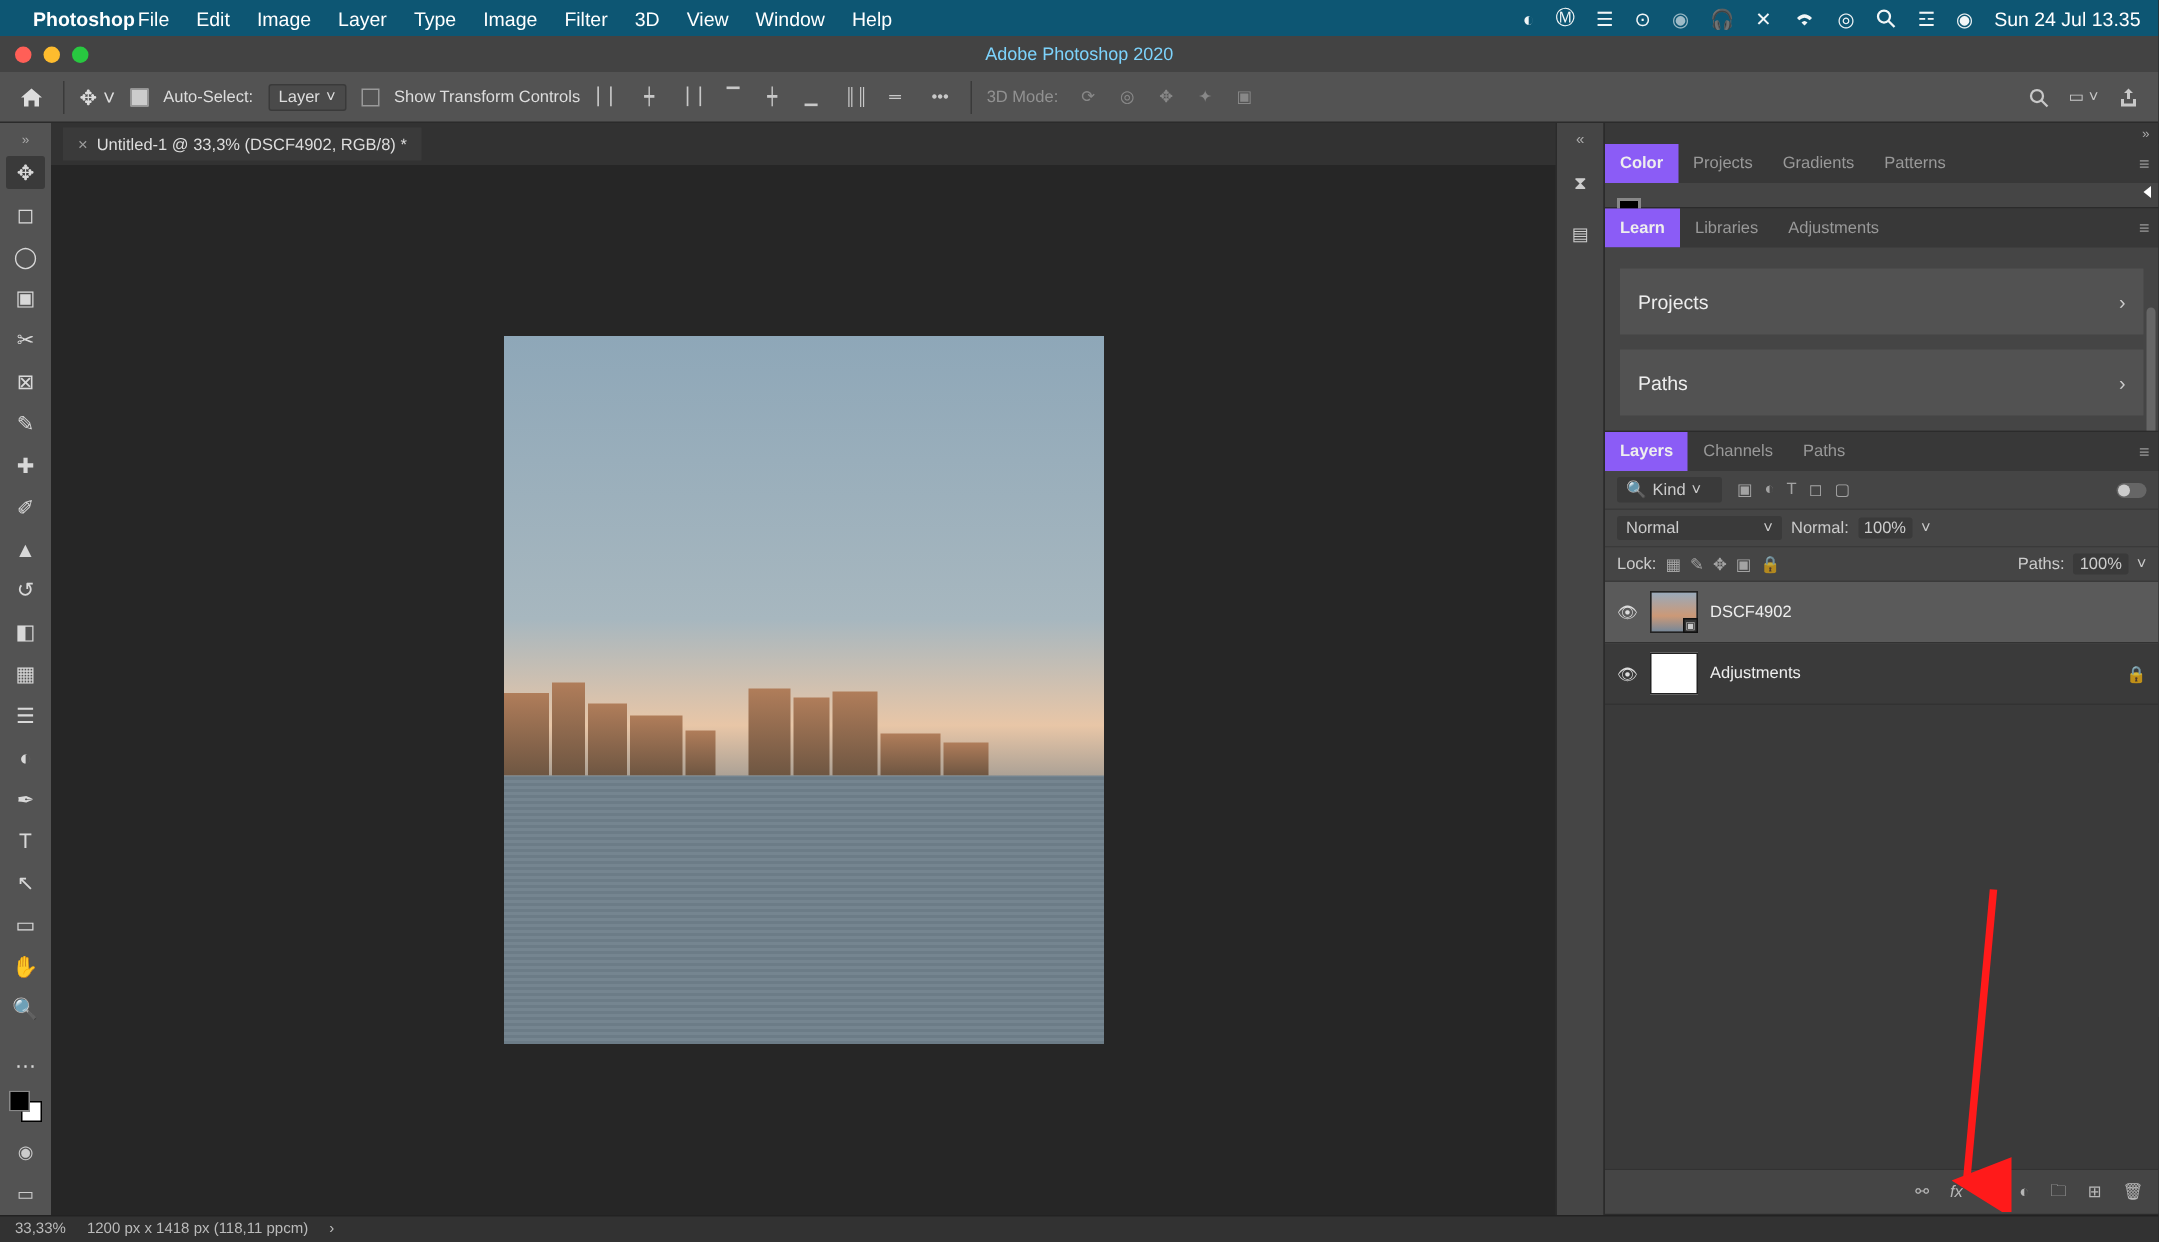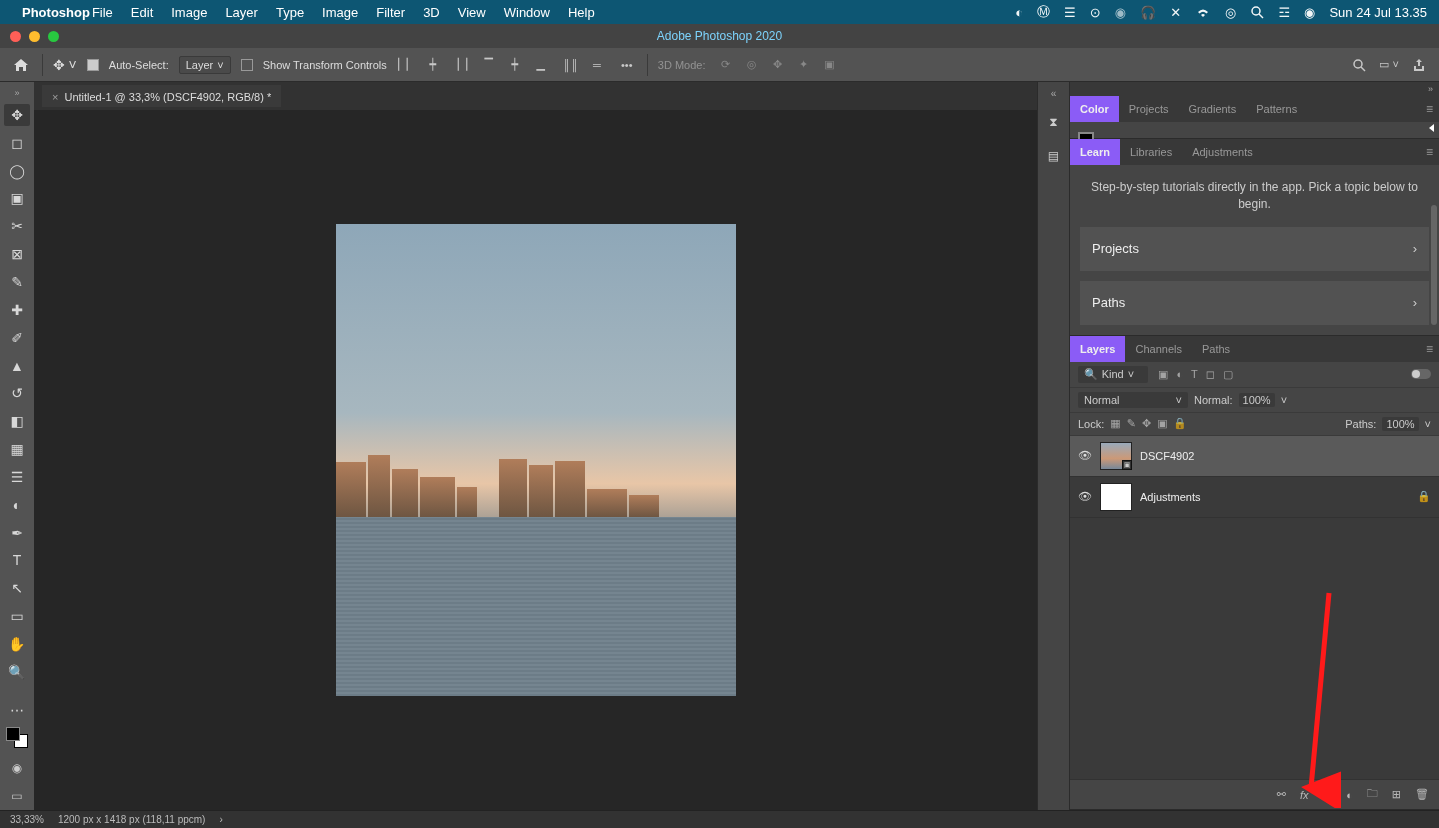--- a/index.html
+++ b/index.html
@@ -314,21 +314,20 @@
     </div>
 
     <div class="panel-group" style="flex:0 0 auto">
       <div class="panel-tabs">
         <div class="panel-tab active">Learn</div>
         <div class="panel-tab">Libraries</div>
         <div class="panel-tab">Adjustments</div>
         <div class="panel-menu">≡</div>
       </div>
       <div class="panel-body learn-body">
-        <div class="learn-desc">Step-by-step tutorials directly in the app. Pick a topic below to begin.</div>
         <div class="learn-item">
           <span>Projects</span>
             <span class="chev">›</span>
         </div>
         <div class="learn-item">
           <span>Paths</span>
             <span class="chev">›</span>
         </div>
         <div class="learn-scroll"></div>
       </div>

